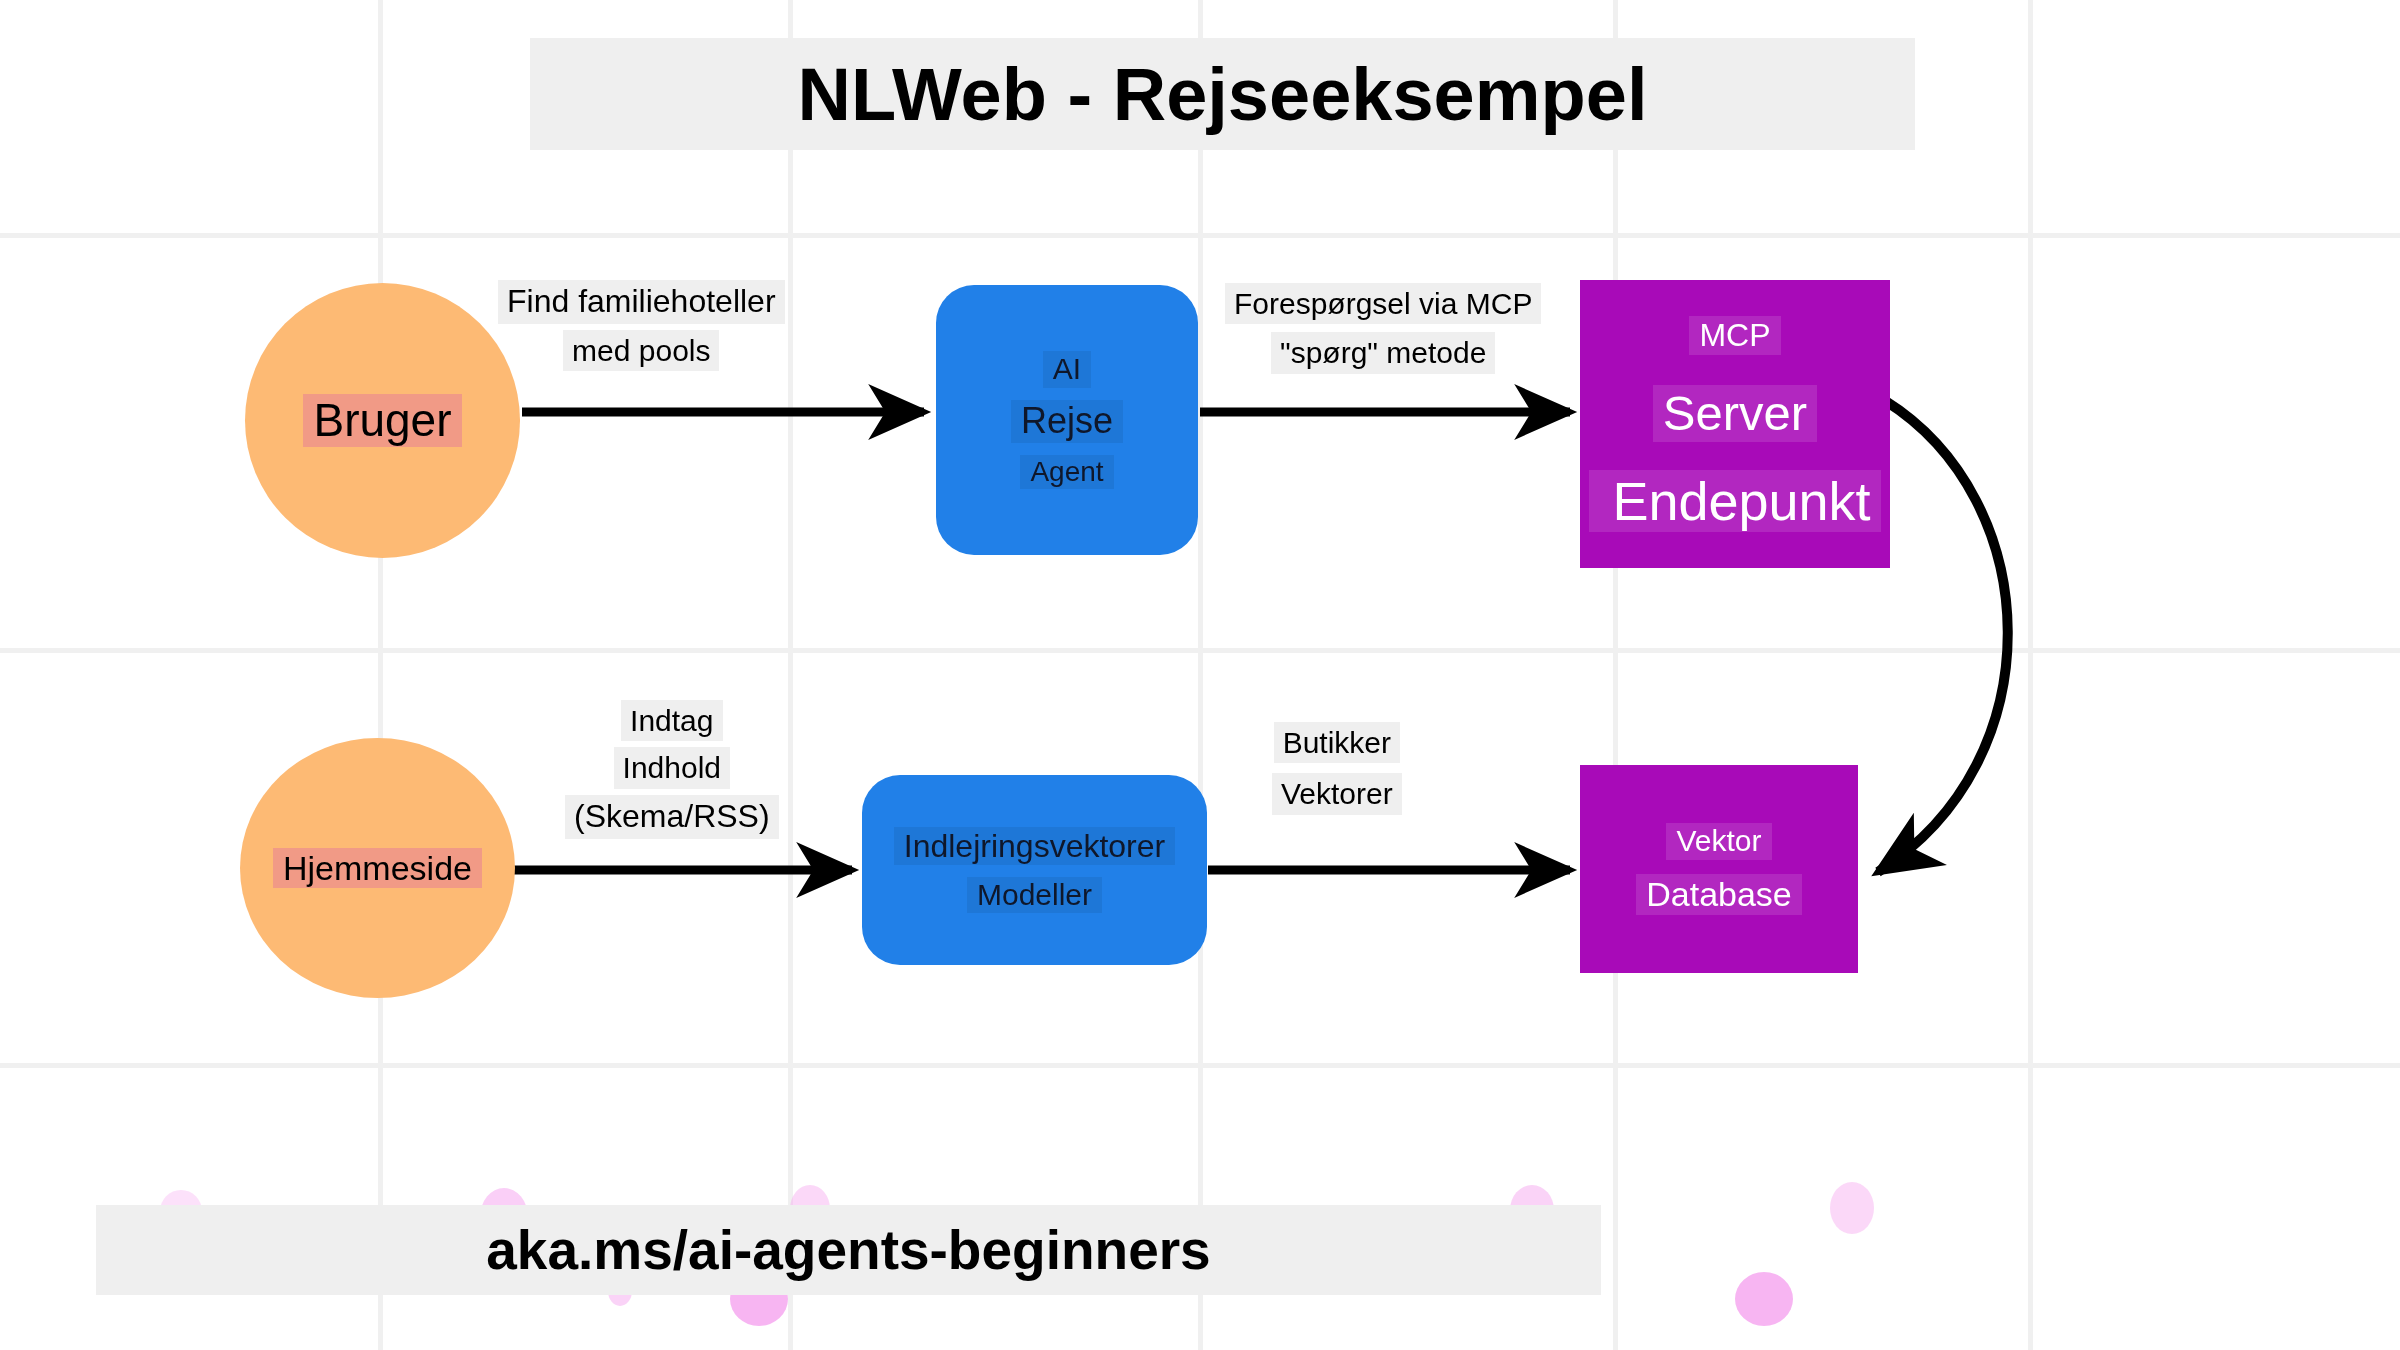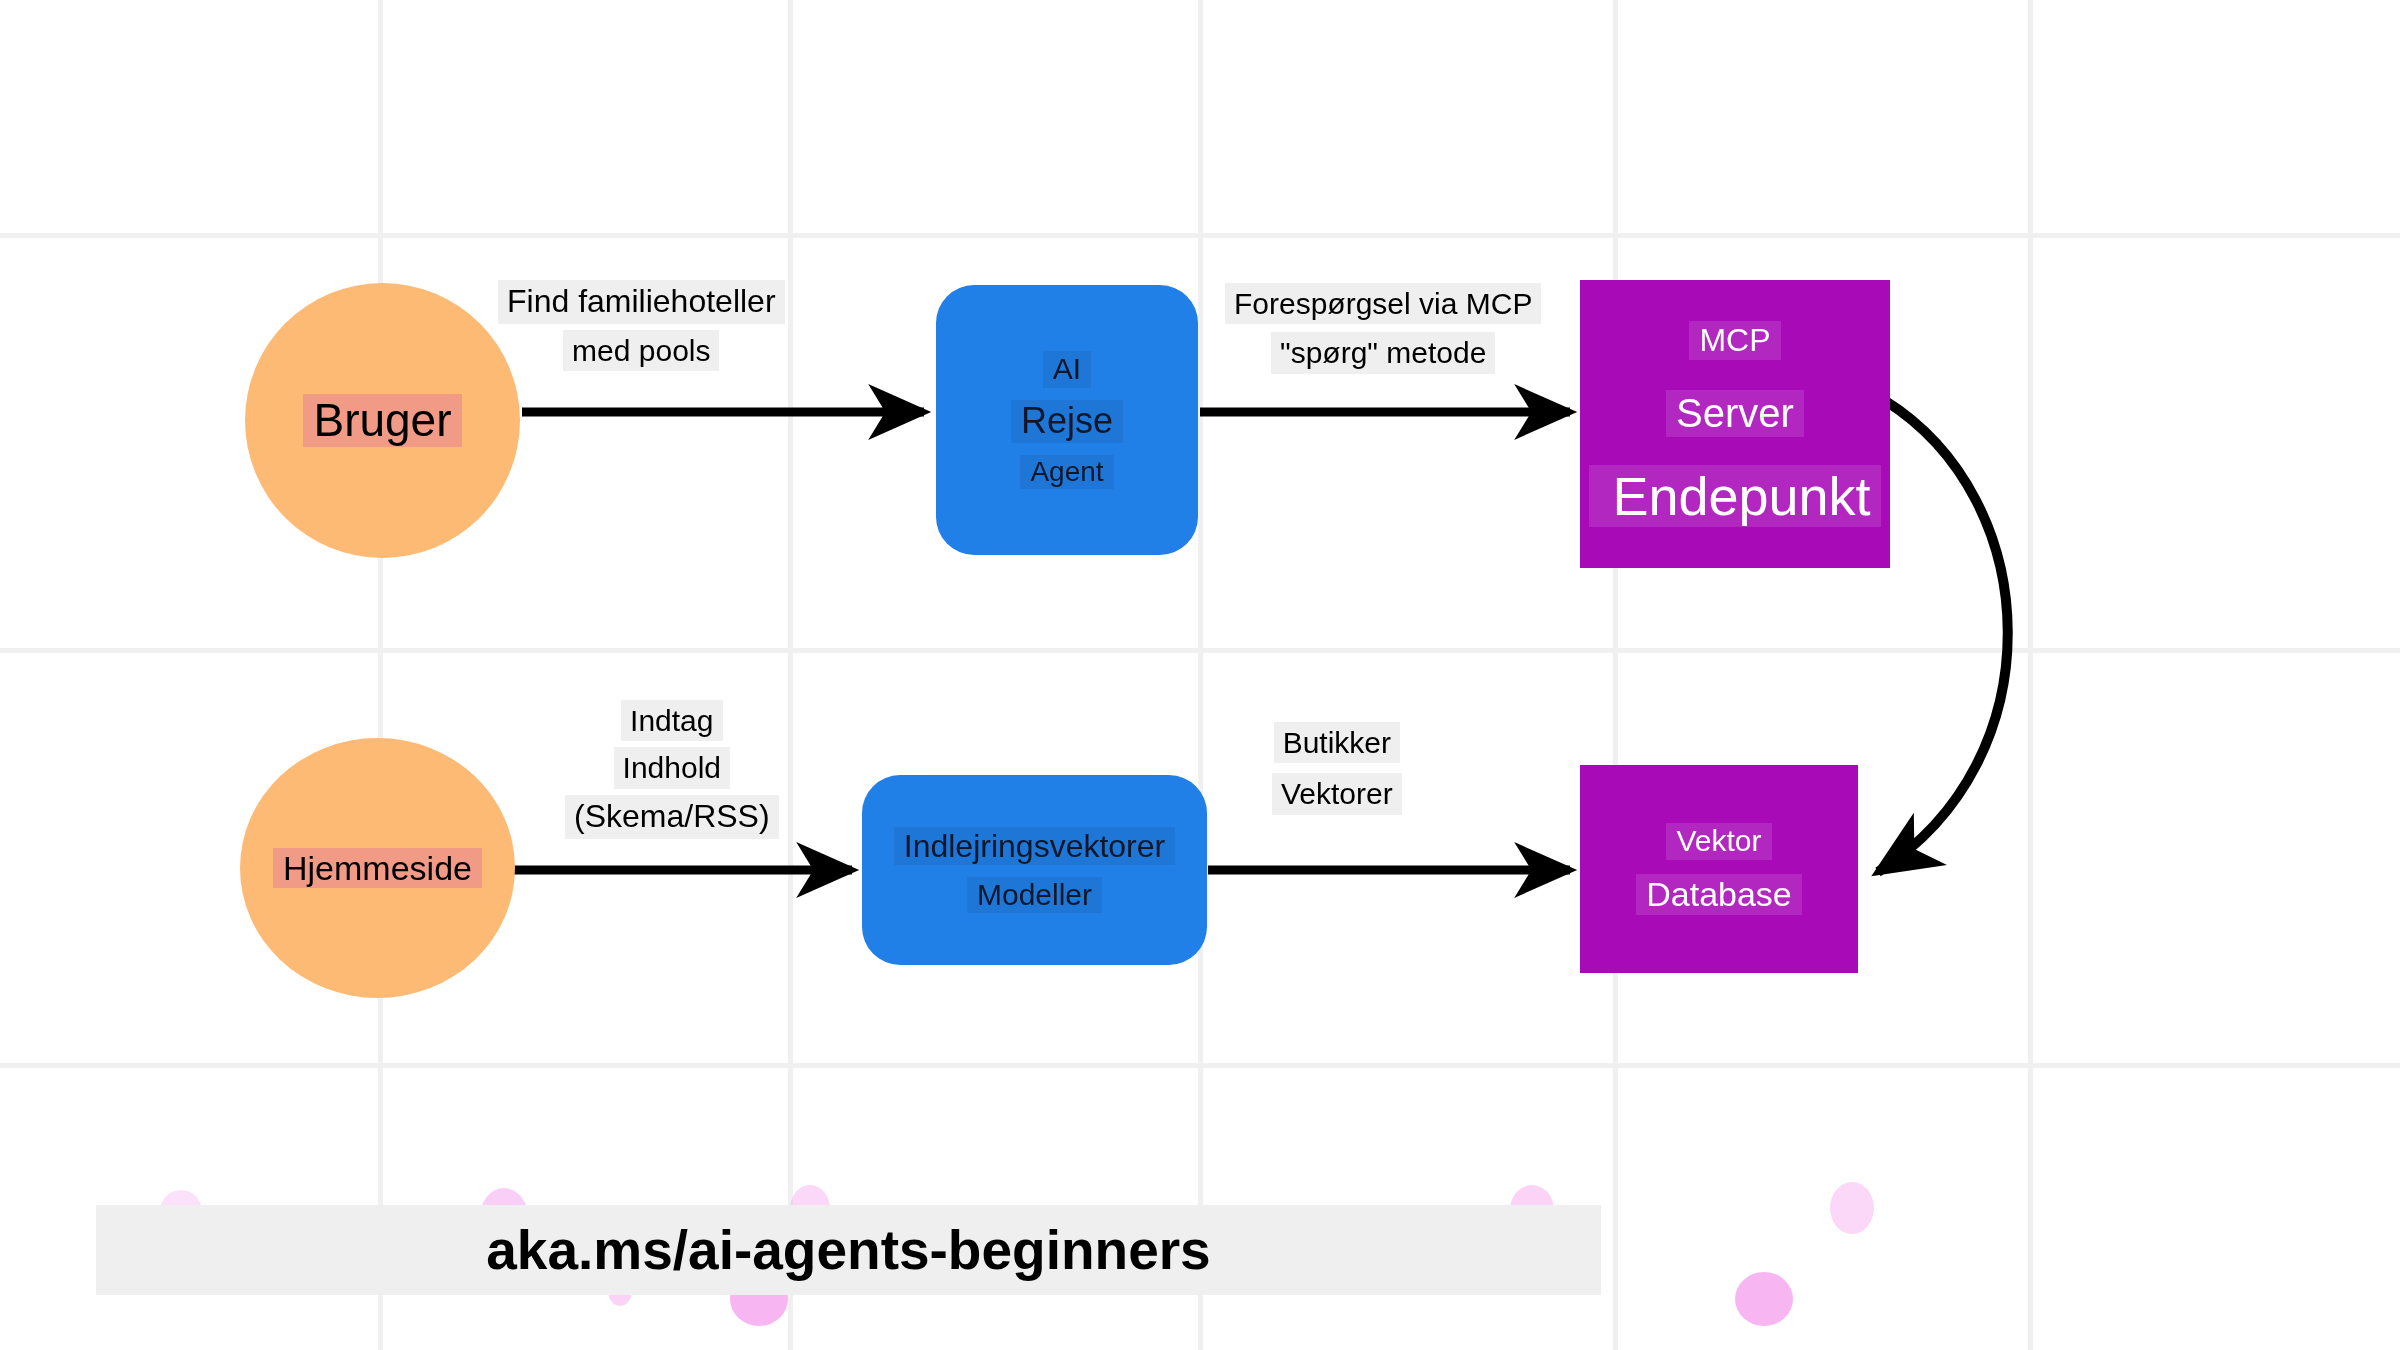--- a/index.html
+++ b/index.html
@@ -111,21 +111,21 @@
   #node-bruger       { left: 245px;  top: 283px;  width: 275px; height: 275px; }
   #node-bruger .line { font-size: 46px; }
 
   #node-ai-agent       { left: 936px; top: 285px; width: 262px; height: 270px; }
   #node-ai-agent .l1   { font-size: 30px; }
   #node-ai-agent .l2   { font-size: 36px; margin-top: 12px; }
   #node-ai-agent .l3   { font-size: 28px; margin-top: 12px; }
 
   #node-mcp       { left: 1580px; top: 280px; width: 310px; height: 288px; }
   #node-mcp .l1   { font-size: 32px; }
-  #node-mcp .l2   { font-size: 40px; margin-top: 30px; }
+  #node-mcp .l2   { font-size: 49px; margin-top: 30px; }
   #node-mcp .l3   { font-size: 54px; margin-top: 28px; padding-left: 23px; }
 
   #node-hjemmeside       { left: 240px; top: 738px; width: 275px; height: 260px; }
   #node-hjemmeside .line { font-size: 34px; }
 
   #node-embeddings       { left: 862px; top: 775px; width: 345px; height: 190px; }
   #node-embeddings .l1   { font-size: 32px; }
   #node-embeddings .l2   { font-size: 30px; margin-top: 12px; }
 
   #node-vektordb       { left: 1580px; top: 765px; width: 278px; height: 208px; }
@@ -212,20 +212,21 @@
 
     <line x1="1200" y1="412" x2="1570" y2="412" stroke="#000000" stroke-width="9" marker-end="url(#ah)"></line>
 
     <path d="M 1884 400 C 2045 500, 2055 760, 1878 872" fill="none" stroke="#000000" stroke-width="10" marker-end="url(#ah)"></path>
 
     <line x1="514" y1="870" x2="852" y2="870" stroke="#000000" stroke-width="9" marker-end="url(#ah)"></line>
 
     <line x1="1208" y1="870" x2="1570" y2="870" stroke="#000000" stroke-width="9" marker-end="url(#ah)"></line>
   </svg>
 
+  <div id="title-band" class="band">NLWeb - Rejseeksempel</div>
 
   <div id="node-bruger" class="node circle-node">
     <span class="line">Bruger</span>
   </div>
 
   <div id="node-ai-agent" class="node blue-node">
     <span class="line l1">AI</span>
     <span class="line l2">Rejse</span>
     <span class="line l3">Agent</span>
   </div>

